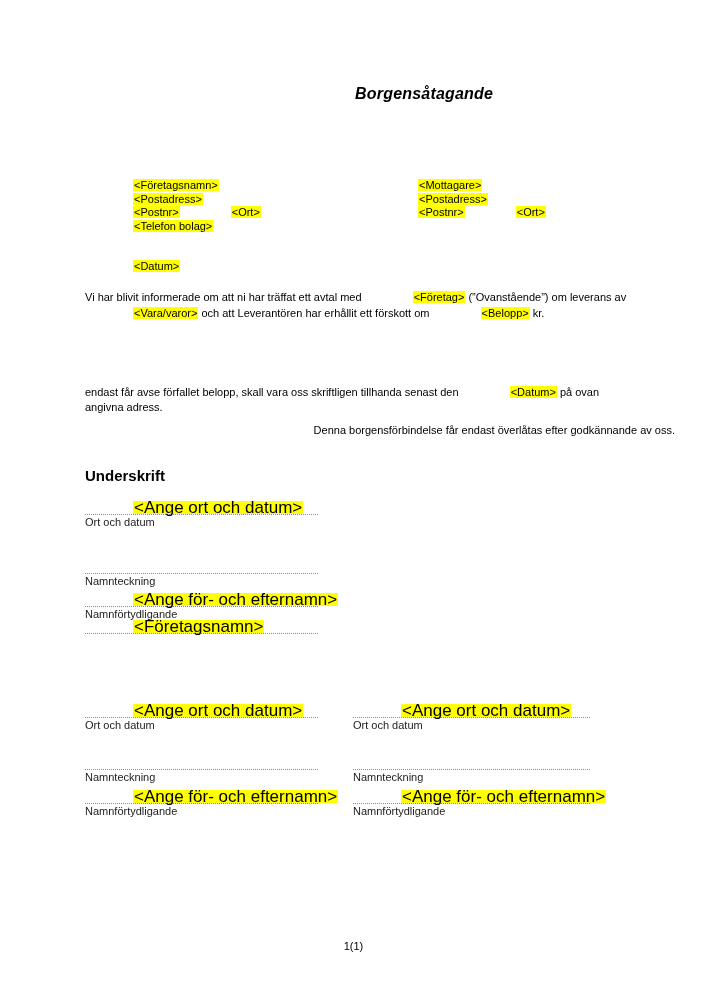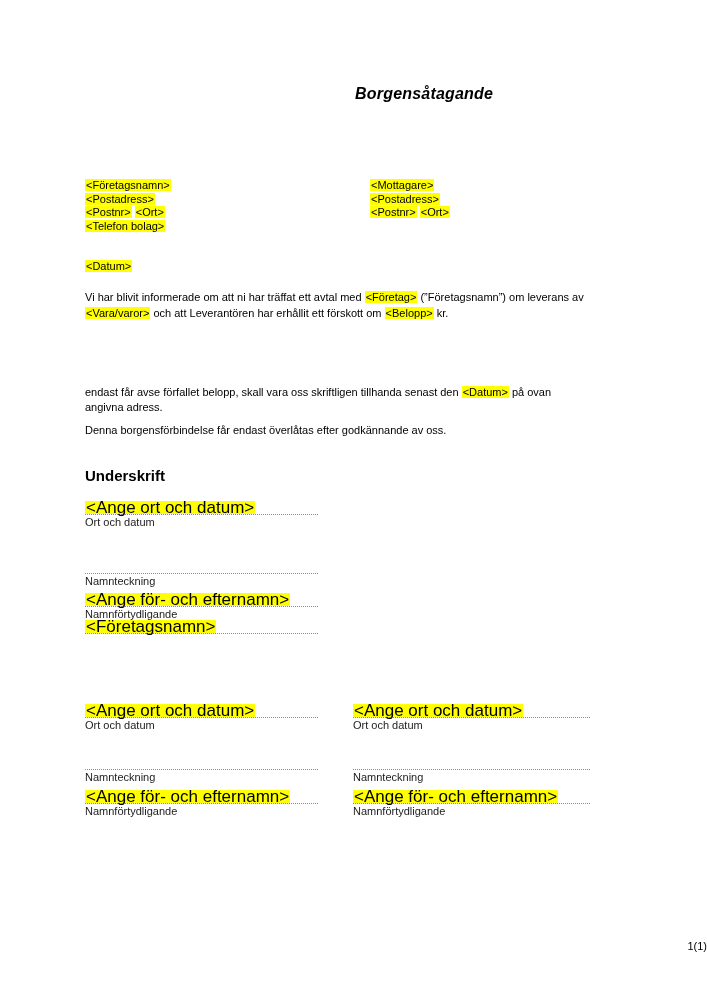--- a/index.html
+++ b/index.html
@@ -11,31 +11,31 @@
     background:#ffffff;
     font-family:"Liberation Sans","DejaVu Sans",sans-serif;
     color:#000;
     overflow:hidden;
   }
   .abs { position:absolute; }
   .title { font-size:16px; font-weight:bold; letter-spacing:0.2px; }
   .addr { font-size:11px; line-height:13.5px; }
   .par  { font-size:11px; line-height:15.5px; width:590px; }
   .h2   { font-size:15px; font-weight:bold; }
-  .hl   { background:var(--hl,#ffff00); padding:0 1px; }
+  .hl   { background:var(--hl,#ffff00); padding:0 1px;margin-left:48px; }
   .field { position:absolute; }
   .fv {
     height:17px;
     border-bottom:1px dotted var(--line,#8c8c8c);
     display:flex; align-items:flex-end;
     font-size:17px; line-height:13px;
     white-space:nowrap;
   }
   .fc { font-size:11px; line-height:11px; padding-top:2px; color:#1c1c1c; }
-  .footer { position:absolute; left:0; width:707px; text-align:right; font-size:11px; }
+  .footer { position:absolute; left:0; width:707px; text-align:center; font-size:11px; }
 </style>
 </head>
 <body>
 
 <div class="page">
 
   <div class="abs title" style="left:355px; top:85px;font-style:italic;">Borgensåtagande</div>
 
   <div class="abs addr" style="left:85px; top:179px;">
     <div><span class="hl">&lt;Företagsnamn&gt;</span></div>
@@ -45,23 +45,23 @@
   </div>
 
   <div class="abs addr" style="left:370px; top:179px;">
     <div><span class="hl">&lt;Mottagare&gt;</span></div>
     <div><span class="hl">&lt;Postadress&gt;</span></div>
     <div><span class="hl">&lt;Postnr&gt;</span><span> </span><span class="hl">&lt;Ort&gt;</span></div>
   </div>
 
   <div class="abs addr" style="left:85px; top:260px;"><span class="hl">&lt;Datum&gt;</span></div>
 
-  <div class="abs par" style="left:85px; top:290px;"><span>Vi har blivit informerade om att ni har träffat ett avtal med </span><span class="hl">&lt;Företag&gt;</span><span> (”Företagsnamn”) om leverans av</span><br><span class="hl">&lt;Vara/varor&gt;</span><span> och att Leverantören har erhållit ett förskott om </span><span class="hl">&lt;Belopp&gt;</span><span> kr.</span></div>
+  <div class="abs par" style="left:85px; top:290px;"><span>Vi har blivit informerade om att ni har träffat ett avtal med </span><span class="hl">&lt;Företag&gt;</span><span> (”Ovanstående”) om leverans av</span><br><span class="hl">&lt;Vara/varor&gt;</span><span> och att Leverantören har erhållit ett förskott om </span><span class="hl">&lt;Belopp&gt;</span><span> kr.</span></div>
   <div class="abs par" style="left:85px; top:369px;"><br><span>endast får avse förfallet belopp, skall vara oss skriftligen tillhanda senast den </span><span class="hl">&lt;Datum&gt;</span><span> på ovan</span><br><span>angivna adress.</span></div>
-  <div class="abs par" style="left:85px; top:423px;"><span>Denna borgensförbindelse får endast överlåtas efter godkännande av oss.</span></div>
+  <div class="abs par" style="left:85px; top:423px;text-align:right;"><span>Denna borgensförbindelse får endast överlåtas efter godkännande av oss.</span></div>
 
   <div class="abs h2" style="left:85px; top:467px;">Underskrift</div>
 
   <div class="field" style="left:85px; top:498px; width:233px;">
     <div class="fv">
         <span class="hl">&lt;Ange ort och datum&gt;</span>
       </div>
     <div class="fc">Ort och datum</div>
   </div>
 

